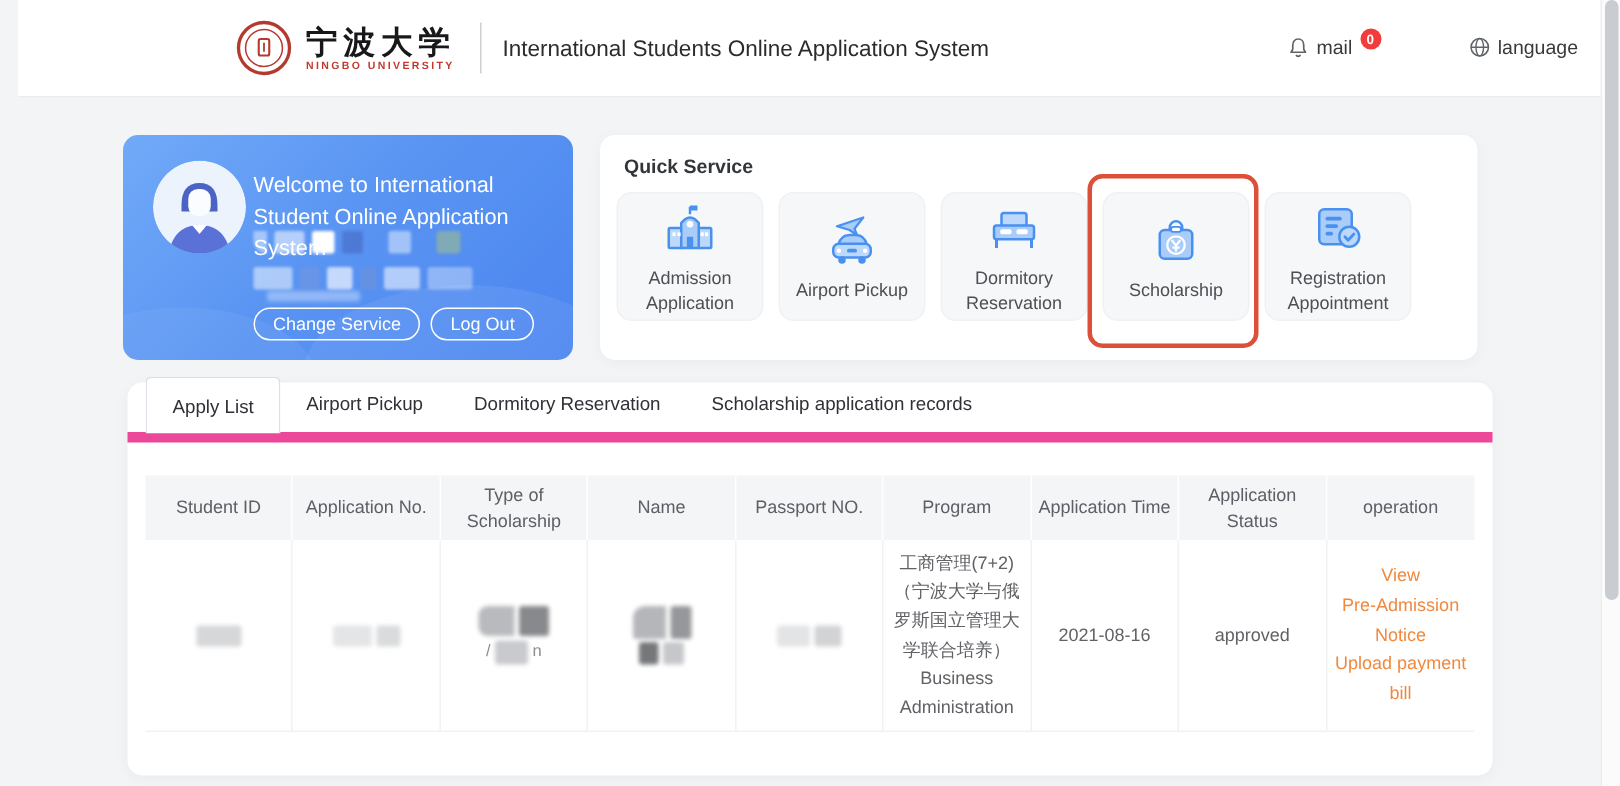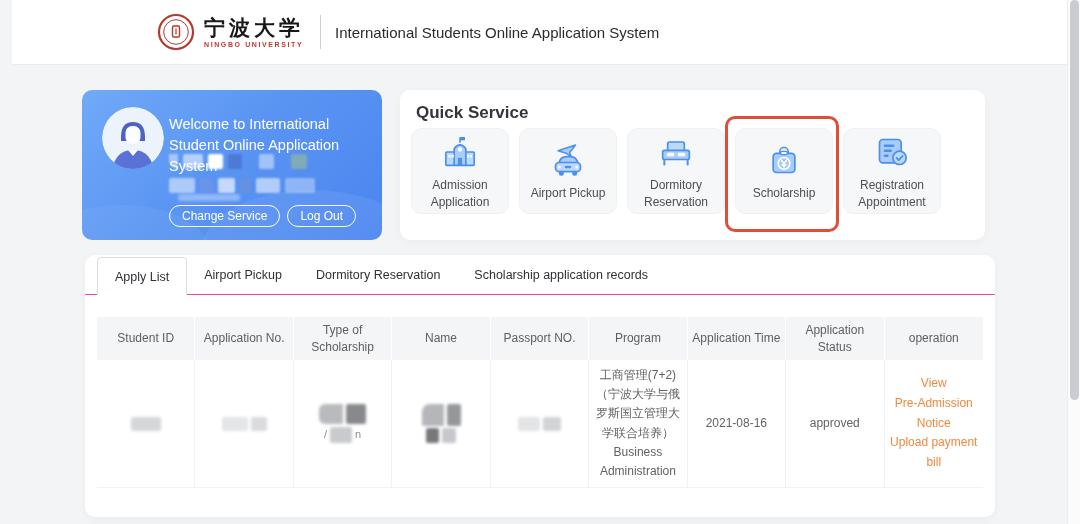--- a/index.html
+++ b/index.html
@@ -37,34 +37,34 @@
   .rb { display:inline-block; height:15px; border-radius:2px; filter:blur(1px); }
   .redact-thin { position:absolute; left:96px; top:104px; width:62px; height:7px; background:rgba(255,255,255,0.35); filter:blur(1.5px); border-radius:2px; }
   .welcome-btns { position:absolute; left:87px; top:115px; display:flex; gap:7px; }
   .pill-btn { border:1px solid #fff; border-radius:999px; background:transparent; color:#fff;
               font-size:12px; line-height:1; padding:4px 12px; cursor:pointer; white-space:nowrap;
               font-family:"Liberation Sans", sans-serif; }
 
   
   .quick-card { position:absolute; left:400px; top:90px; width:585px; height:150px; background:#fff;
                 border-radius:10px; box-shadow:0 2px 10px rgba(0,0,0,0.04); padding:13px 16px; }
-  .quick-title { font-size:17px; font-weight:bold; color:#32353a; }
+  .quick-title { font-size:13px; font-weight:bold; color:#32353a; }
   .tiles { position:absolute; left:11px; top:38px; display:flex; gap:10px; }
   .tile { width:98px; height:86px; background:#f6f7f9; border:1px solid #f0f1f3; border-radius:10px;
           display:flex; flex-direction:column; align-items:center; justify-content:center; gap:4px;
           cursor:pointer; }
   .tile-label { font-size:12px; color:#4c4f54; text-align:center; line-height:1.45; padding:0 4px; }
   .tile-icon { width:42px; height:42px; display:flex; align-items:center; justify-content:center; }
   .highlight-box { position:absolute; left:325px; top:26px; width:114px; height:116px;
                    border:3px solid #dd4f38; border-radius:10px; pointer-events:none; }
 
   
   .main-card { position:absolute; left:85px; top:255px; width:910px; height:262px; background:#fff;
                border-radius:10px; box-shadow:0 2px 10px rgba(0,0,0,0.04); }
-  .tabs { display:flex; align-items:flex-end; height:40px; border-bottom:1px solid #ec4899; padding-left:12px; }
+  .tabs { display:flex; align-items:flex-end; height:40px; border-bottom:7px solid #ec4899; padding-left:12px; }
   .tab { height:38px; line-height:38px; padding:0 17px; font-size:12.5px; color:#2f3136; cursor:pointer; white-space:nowrap; }
   .tab.active { background:#fff; border:1px solid #dcdfe6; border-bottom:1px solid #fff; margin-bottom:-1px;
                 border-radius:4px 4px 0 0; font-weight:normal; }
 
   .tbl-wrap { margin:22px 12px 0 12px; }
   table { width:100%; border-collapse:separate; border-spacing:0; table-layout:fixed; }
   th { background:#f4f5f7; color:#5c6066; font-weight:normal; font-size:12px; height:43px;
        border-right:1px solid #fff; text-align:center; line-height:1.35; padding:0 4px; }
   th:last-child { border-right:none; }
   td { height:100px; font-size:12px; color:#606266; text-align:center; vertical-align:middle;
@@ -99,20 +99,42 @@
         </svg>
       </span>
       <span class="logo-text">
         <span class="logo-cn">宁波大学</span>
         <span class="logo-en">NINGBO UNIVERSITY</span>
       </span>
     </div>
     <div class="logo-divider"></div>
     <div class="sys-title">International Students Online Application System</div>
 
+    <div class="header-right">
+      <div class="hdr-item">
+        <span>
+          <svg width="15" height="16" viewBox="0 0 16 16">
+            <path d="M8 1.6c-2.4 0-3.9 1.9-3.9 4.3v3L2.9 11h10.2l-1.2-2.1v-3c0-2.4-1.5-4.3-3.9-4.3z" fill="none" stroke="#5f6368" stroke-width="1.2" stroke-linejoin="round"></path>
+            <path d="M6.5 12.9a1.6 1.6 0 0 0 3 0" fill="none" stroke="#5f6368" stroke-width="1.2"></path>
+          </svg>
+        </span>
+        <span class="lbl">mail</span>
+        <span class="badge">0</span>
+      </div>
+      <div class="hdr-item">
+        <span>
+          <svg width="15" height="15" viewBox="0 0 16 16">
+            <circle cx="8" cy="8" r="6.2" fill="none" stroke="#5f6368" stroke-width="1.1"></circle>
+            <ellipse cx="8" cy="8" rx="2.7" ry="6.2" fill="none" stroke="#5f6368" stroke-width="1"></ellipse>
+            <line x1="1.8" y1="8" x2="14.2" y2="8" stroke="#5f6368" stroke-width="1"></line>
+          </svg>
+        </span>
+        <span class="lbl">language</span>
+      </div>
+    </div>
   </div>
 
   <div class="welcome-card">
     <div class="avatar">
       <svg width="62" height="62" viewBox="0 0 62 62">
         <circle cx="31" cy="31" r="31" fill="#edf3fd"></circle>
         <path d="M19 30 q0 -15 12 -15 q12 0 12 15 v4 h-24 z" fill="#4d63c4"></path>
         <rect x="23.5" y="19" width="15" height="18" rx="6.5" fill="#fbfcff"></rect>
         <path d="M12 56 q5 -13 19 -13 q14 0 19 13 a31 31 0 0 1 -38 0 z" fill="#5a71d8"></path>
         <path d="M26 43 l5 6 5-6 z" fill="#fff"></path>

